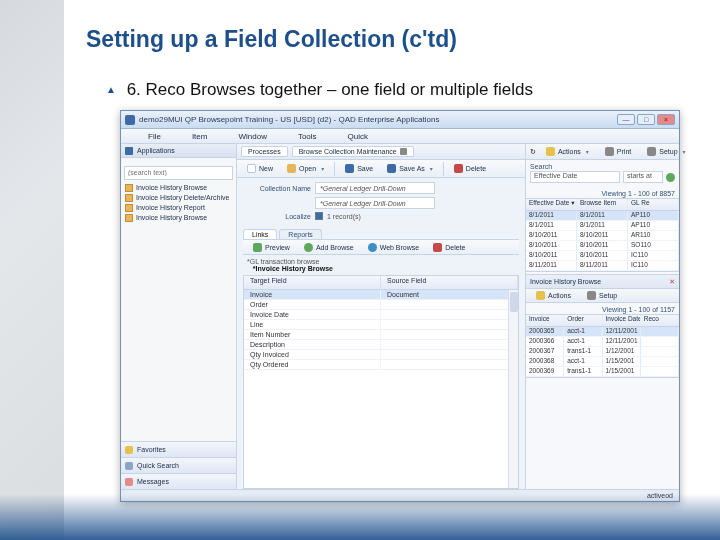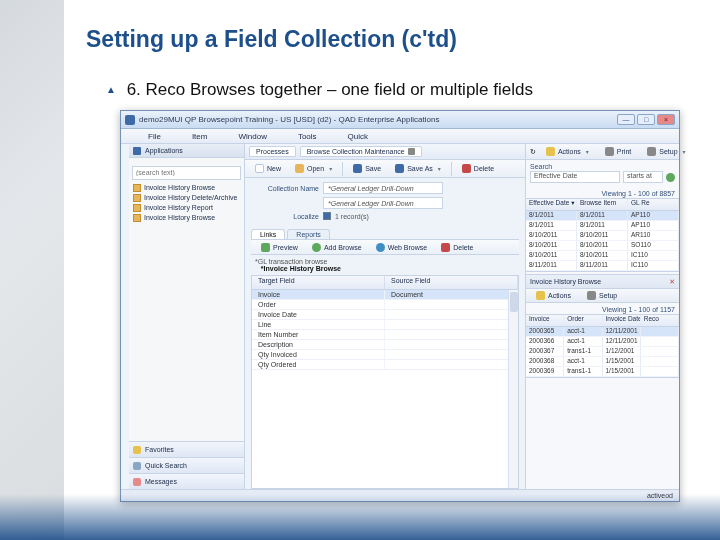--- a/index.html
+++ b/index.html
@@ -19,21 +19,21 @@
   .winbtn { width: 18px; height: 11px; margin-left: 2px; border: 1px solid #8aa6c6; background: #e6eefc;
     border-radius: 2px; font-size: 7px; line-height: 9px; text-align: center; color: #33507a; }
   .winbtn.close { background: #e68989; color: #6a1212; }
   .menubar { height: 15px; background: linear-gradient(#f6f8fc,#e6ecf6); border-bottom: 1px solid #c7d4e6;
     display: flex; gap: 10px; padding: 0 6px; font-size: 8px; color: #1a2a48; align-items: center; }
   .menubar span { cursor: default; margin-left: 21px; }
   .body { display: flex; height: calc(100% - 18px - 15px - 12px); }
   .status { height: 12px; background: #e6ecf6; border-top: 1px solid #c7d4e6; font-size: 7px; color: #334;
     display: flex; align-items: center; padding: 0 6px; justify-content: flex-end; }
   
-  .nav { width: 116px; background: #f6f7f9; border-right: 1px solid #c7d4e6; display: flex; flex-direction: column; margin-left: 8px; }
+  .nav { width: 116px; background: #f6f7f9; border-right: 1px solid #c7d4e6; display: flex; flex-direction: column; }
   .navhdr { height: 14px; background: linear-gradient(#e9eef7,#d8e1ef); border-bottom: 1px solid #c7d4e6;
     display: flex; align-items: center; padding: 0 4px; font-size: 7px; color: #1a2a48; }
   .navhdr .ic { width: 8px; height: 8px; background: #3e6aa6; margin-right: 4px; border-radius: 1px; }
   .searchbox { width: 100%; height: 14px; border: 1px solid #c7d4e6; font-size: 7px; padding: 0 3px;
     color: #888; background: #fff; }
   .tree { padding: 1px 2px 2px 2px; flex: 0 0 auto; }
   .tree .nd { display: flex; align-items: center; gap: 3px; font-size: 7px; color: #1a2a48;
     padding: 1px 2px; white-space: nowrap; }
   .tree .nd .fic { width: 8px; height: 8px; background: #e7b55a; border: 1px solid #c38f2e; }
   .navflex { flex: 1; }

